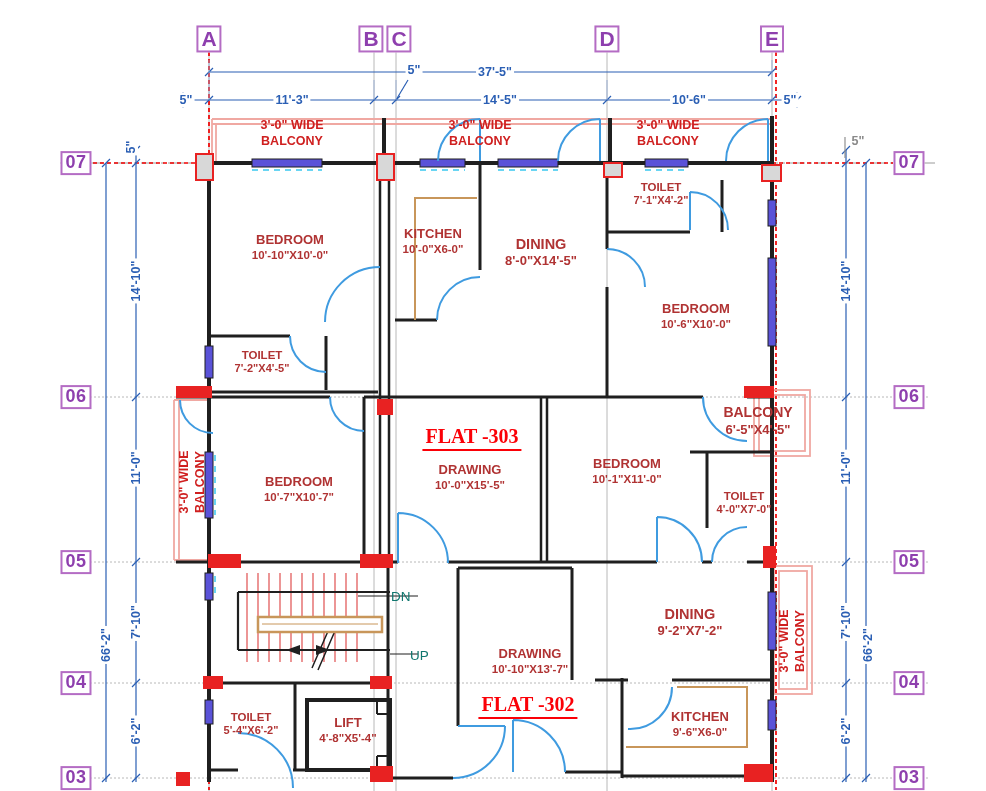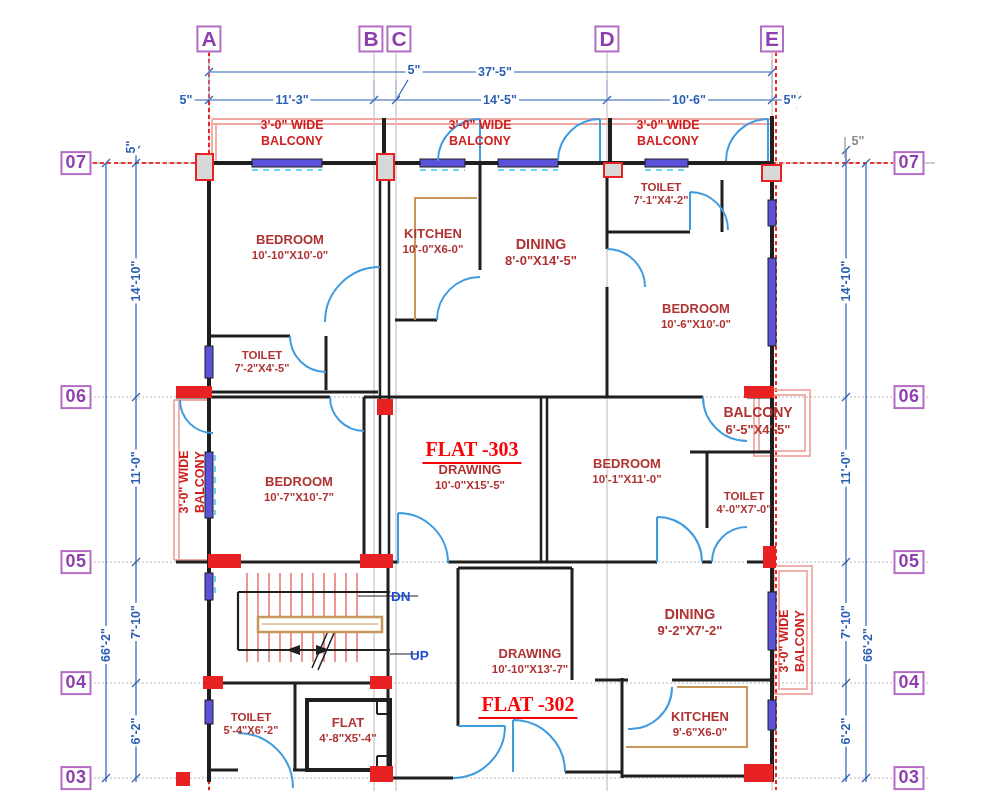--- a/index.html
+++ b/index.html
@@ -18,21 +18,21 @@
   .dim.rot{transform:translate(-50%,-50%) rotate(-90deg);}
   .dim.gray{color:#8a8a8a;background:transparent;}
   .bubble{position:absolute;transform:translate(-50%,-50%);background:#fff;
           border:2px solid #b46cc4;color:#8e3fae;font-weight:bold;text-align:center;
           padding:0 3px;line-height:1.1;}
   .bletter{font-size:21px;}
   .bnum{font-size:18px;letter-spacing:0.5px;}
   .flat{position:absolute;transform:translate(-50%,-50%);color:#fb0007;
         font-family:"Liberation Serif",serif;font-weight:bold;font-size:20px;
         border-bottom:2.5px solid #fb0007;padding:0 3px 1px;white-space:nowrap;}
-  .updn{position:absolute;transform:translate(0,-50%);color:#1d4ed8;font-size:13.5px;font-weight:bold;}
+  .updn{position:absolute;transform:translate(0,-50%);color:#0f766e;font-size:13.5px;font-weight:normal;}
 </style>
 </head>
 <body>
 
 <div id="plan">
 
 <svg width="986" height="791" viewBox="0 0 986 791">
 
   <g stroke="#b8b8b8" stroke-width="1">
     <path d="M209,28 V791 M374,28 V791 M396,28 V791 M607,28 V791 M772,28 V791"></path>
@@ -303,27 +303,27 @@
 </div>
 <div class="lbl" style="left:530px;top:661px">
   <div>DRAWING</div>
   <div class="sz">10'-10"X13'-7"</div>
 </div>
 <div class="lbl sm" style="left:251px;top:724px">
   <div>TOILET</div>
   <div class="sz">5'-4"X6'-2"</div>
 </div>
 <div class="lbl" style="left:348px;top:730px">
-  <div>FLAT</div>
+  <div>LIFT</div>
   <div class="sz">4'-8"X5'-4"</div>
 </div>
 <div class="lbl" style="left:700px;top:724px">
   <div>KITCHEN</div>
   <div class="sz">9'-6"X6-0"</div>
 </div>
 
-<div class="flat" style="left:472px;top:451px">FLAT -303</div>
+<div class="flat" style="left:472px;top:438px">FLAT -303</div>
 <div class="flat" style="left:528px;top:706px">FLAT -302</div>
 
 <div class="updn" style="left:391px;top:596px">DN</div>
 <div class="updn" style="left:410px;top:655px">UP</div>
 
 </div>
 
 </body></html>

